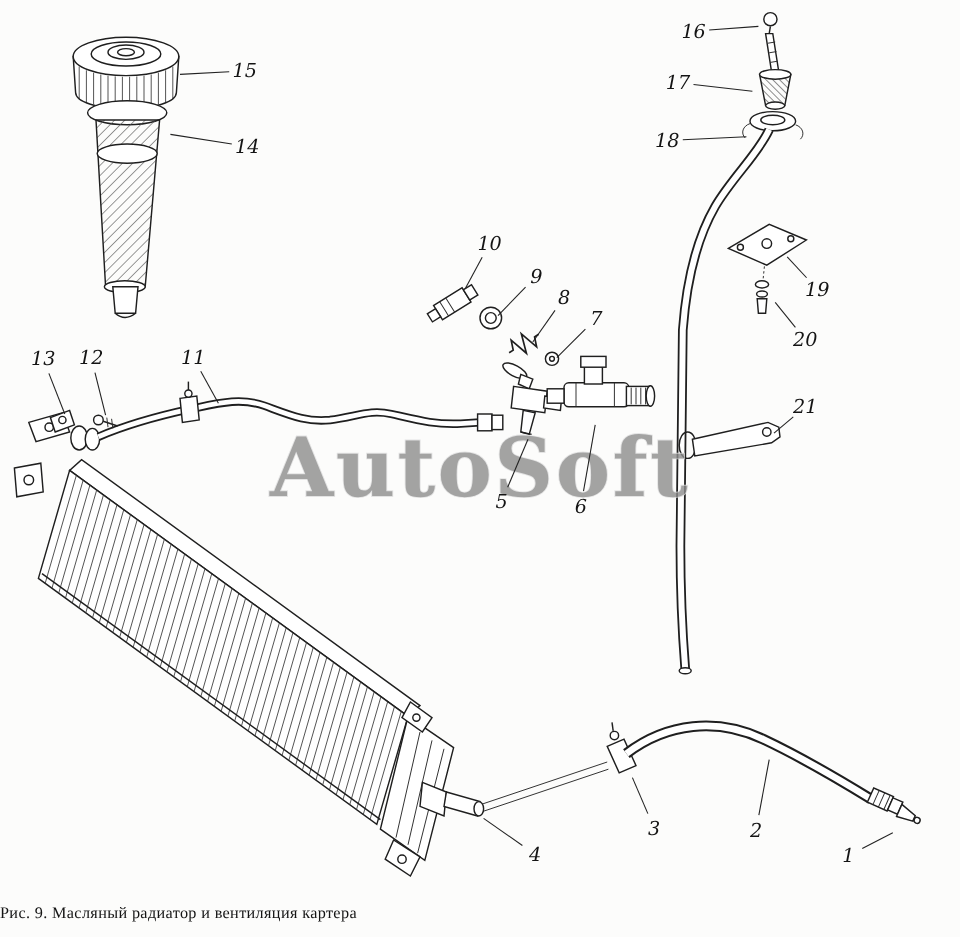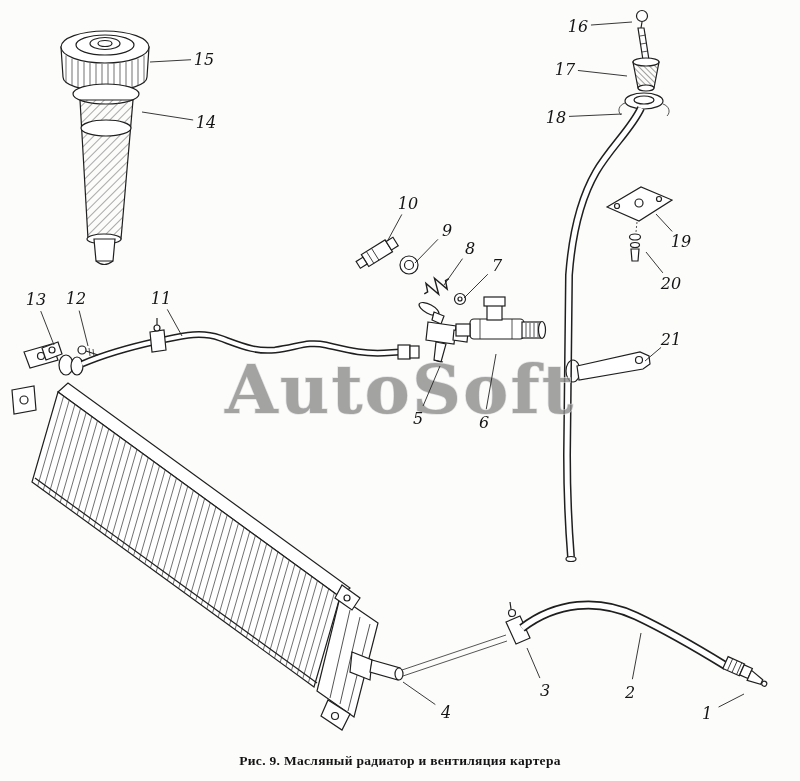--- a/index.html
+++ b/index.html
@@ -1,20 +1,20 @@
 <!DOCTYPE html>
 <html><head>
 <meta charset="utf-8">
 <style>
   html,body{margin:0;padding:0;background:#ffffff;}
   .stage{position:relative;width:800px;height:781px;background:#fcfcfb;overflow:hidden;
          font-family:"DejaVu Serif",serif;}
   .stage svg{position:absolute;left:0;top:0;}
-  .caption{position:absolute;left:0;top:753px;width:100%;text-align:center;
-           font-family:"Liberation Serif",serif;font-weight:bold;font-size:13.5px;
+  .caption{position:absolute;left:0;top:753px;width:100%;
+           font-family:"Liberation Serif",serif;font-weight:normal;font-size:13.5px;
            color:#141414;letter-spacing:.3px;}
   .part-num{font-family:"DejaVu Serif",serif;font-style:italic;font-size:16px;fill:#141414;}
   .watermark{font-family:"DejaVu Serif",serif;font-weight:bold;font-size:68px;
              fill:#8d8d8d;stroke:#dedede;stroke-width:1.5px;paint-order:stroke;
              opacity:.8;letter-spacing:2px;}
   .ln{stroke:#1f1f1f;stroke-width:1.2;fill:none;}
   .fw{fill:#ffffff;stroke:#1f1f1f;stroke-width:1.2;}
   .thin{stroke:#2a2a2a;stroke-width:.8;fill:none;}
 </style>
 </head>

